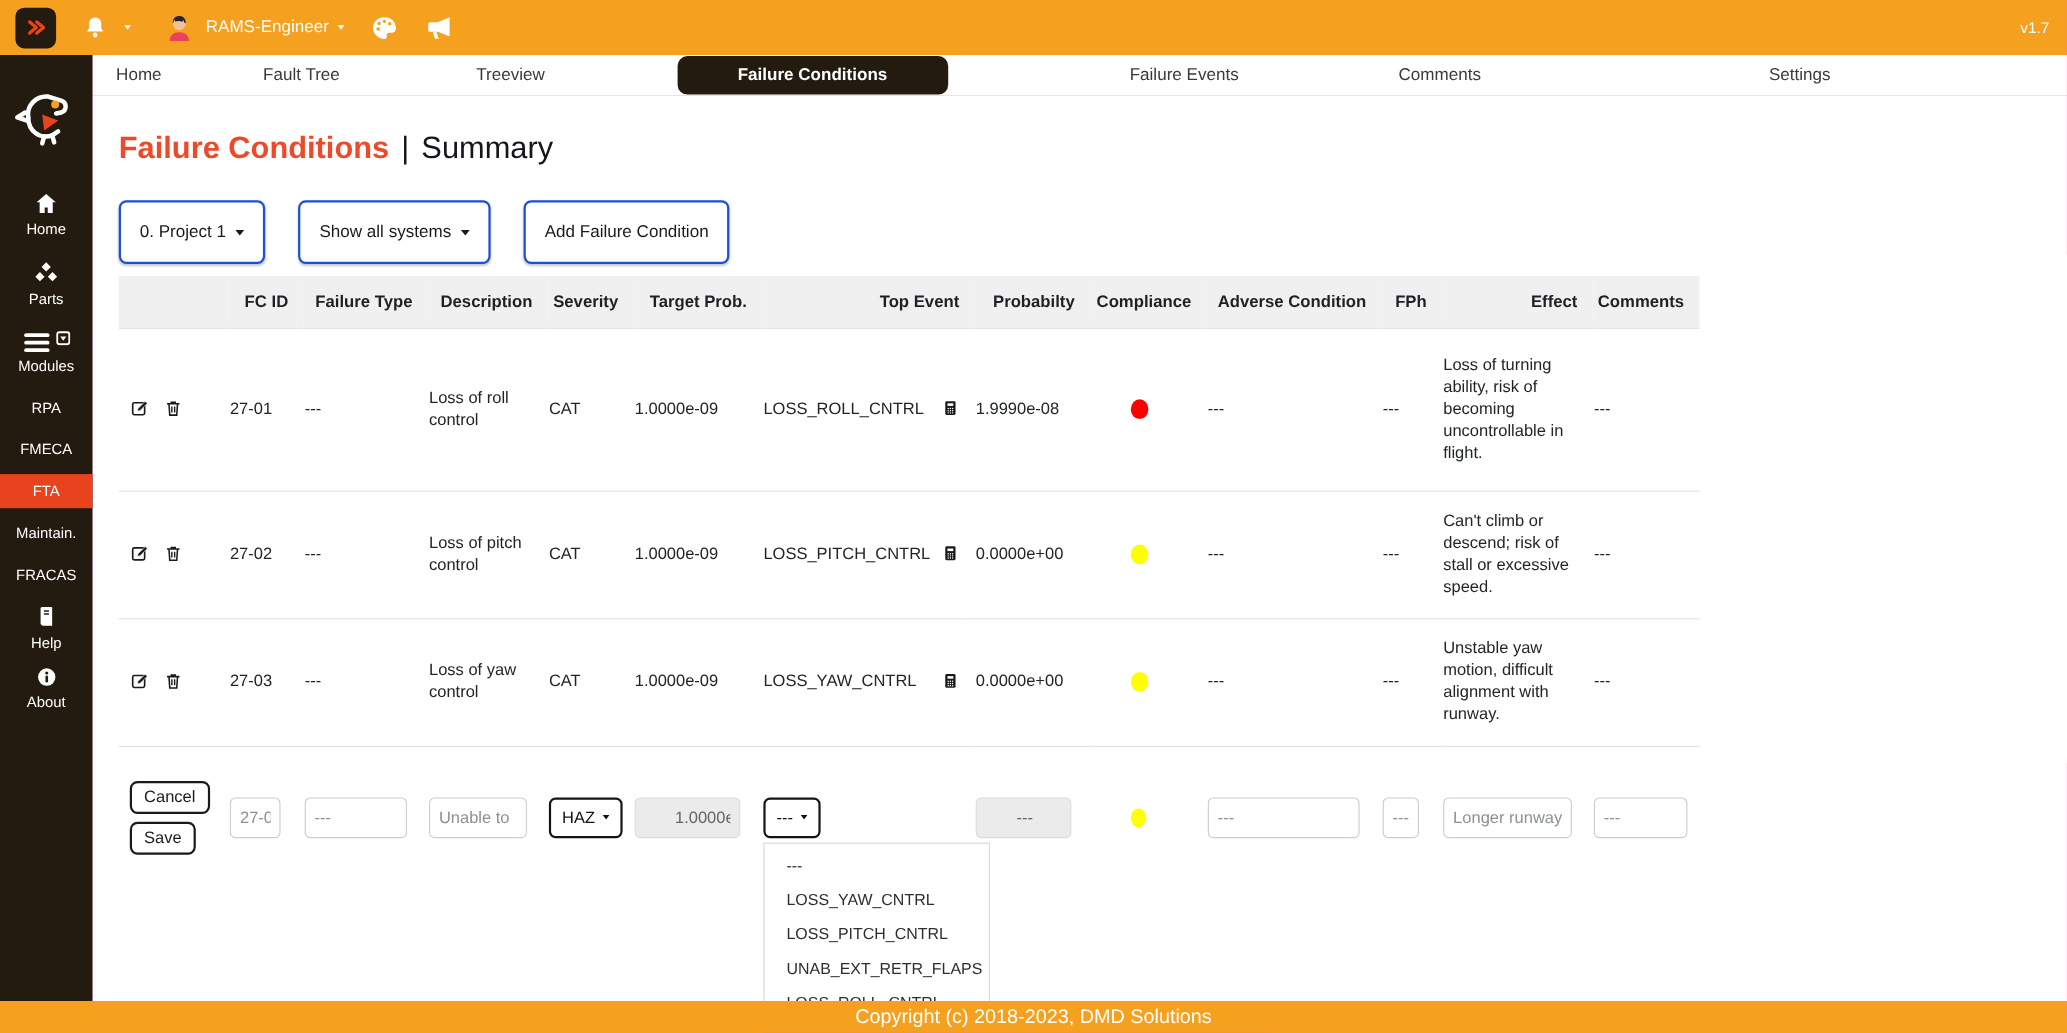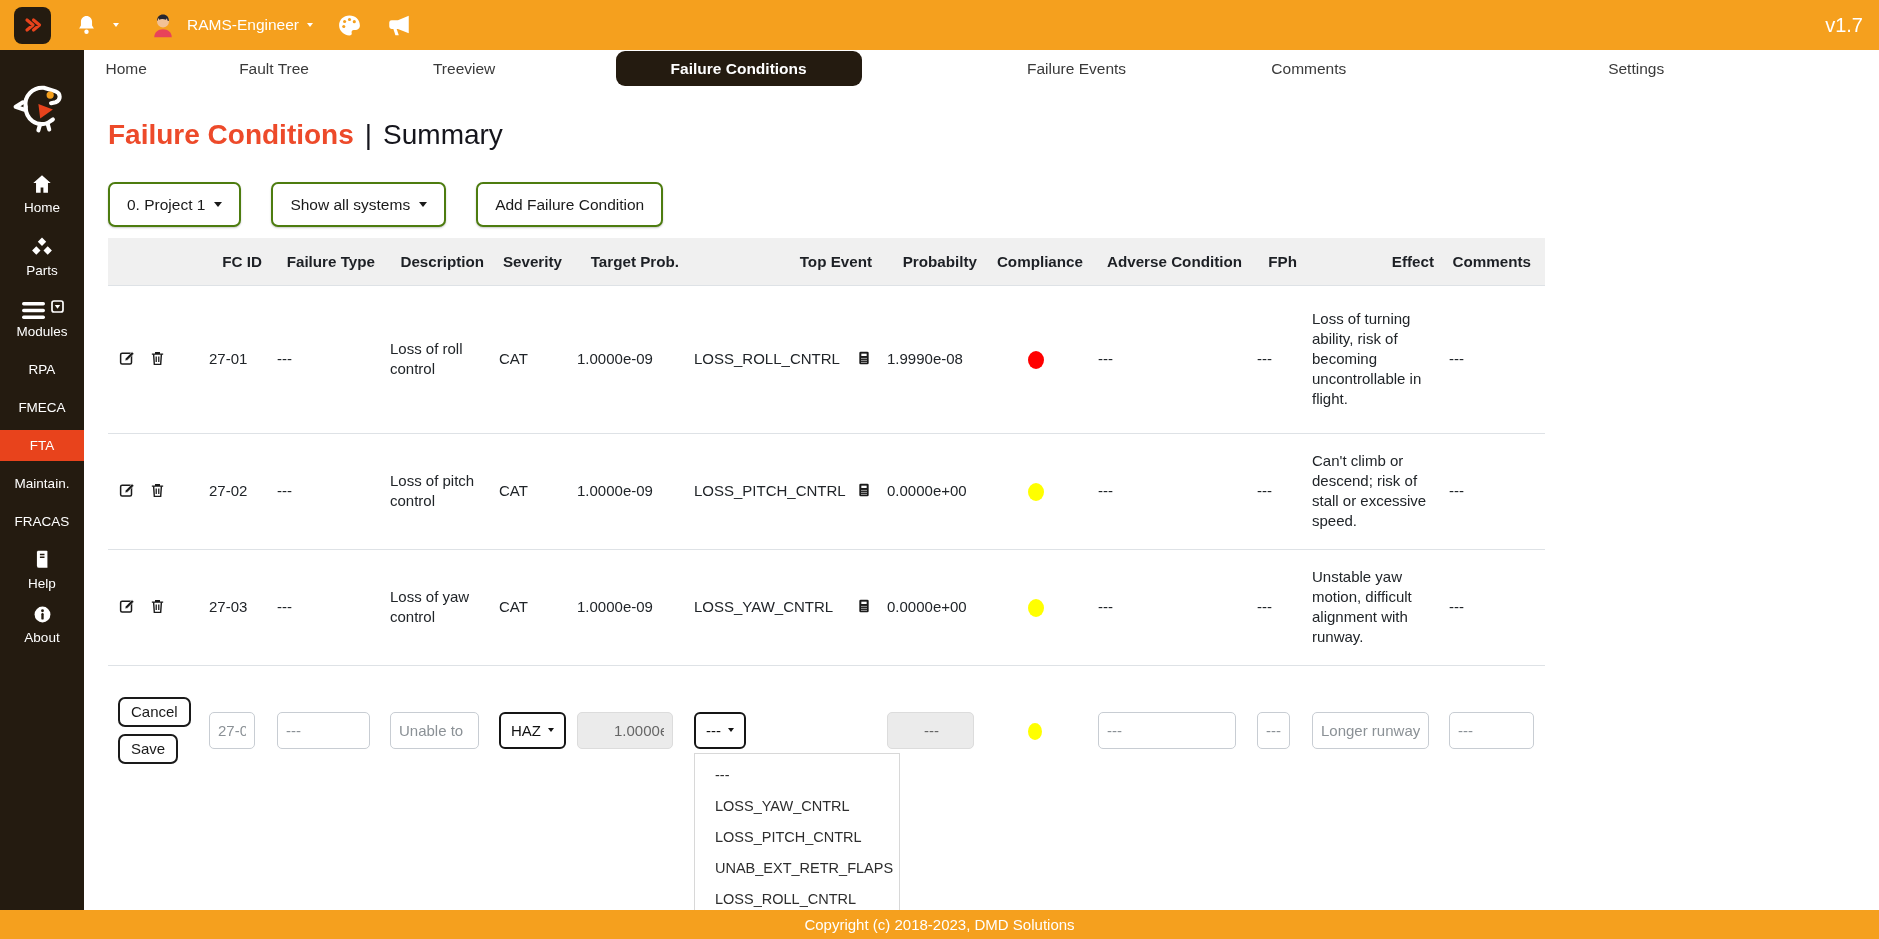--- a/index.html
+++ b/index.html
@@ -16,21 +16,21 @@
   .expand-btn {
     width:37px; height:37px; background:#241B10; border:none; border-radius:8px;
     display:flex; align-items:center; justify-content:center; cursor:pointer;
   }
   .bell-wrap { margin-left:24px; display:flex; align-items:center; gap:7px; cursor:pointer; }
   .avatar { margin-left:30px; width:28px; height:28px; cursor:pointer; }
   .username { margin-left:10px; color:#fff; font-size:15.5px; cursor:pointer; }
   .top-caret { color:#fff; margin-left:8px; }
   .tool-icon { margin-left:24px; cursor:pointer; display:flex; }
   .spacer { flex:1; }
-  .version { color:#fff; font-size:20px; }
+  .version { color:#fff; font-size:14px; }
   .tri { display:inline-block; width:0; height:0;
     border-left:4px solid transparent; border-right:4px solid transparent;
     border-top:5px solid currentColor; }
   .tri.sm { border-left-width:3.5px; border-right-width:3.5px; border-top-width:4.5px; }
   
   .sidebar {
     position:absolute; top:50px; left:0; bottom:29px; width:84px;
     background:#241B10; z-index:30; display:flex; flex-direction:column; align-items:center;
   }
   .logo { margin-top:26px; cursor:pointer; }
@@ -55,21 +55,21 @@
     padding:0 55px; height:35px; line-height:35px; font-weight:700;
   }
   
   .content { position:absolute; top:87px; left:84px; right:0; bottom:29px; background:#fff; }
   h1.page-title { margin:31px 0 0 24px; font-size:28px; line-height:34px; display:flex; gap:11px; align-items:baseline; }
   .title-main { color:#ED4A2A; font-weight:800; }
   .title-sep  { color:#15151c; font-weight:400; }
   .title-sub  { color:#15151c; font-weight:400; }
   .toolbar { margin:30px 0 0 24px; display:flex; gap:30px; }
   .btn-outline {
-    background:#fff; border:2px solid #4d7c0f; border-radius:7px; height:45px;
+    background:#fff; border:2px solid #1d4ed8; border-radius:7px; height:58px;
     padding:0 17px; font-size:15.5px; color:#1a1a1a; cursor:pointer;
     display:inline-flex; align-items:center; gap:9px;
     box-shadow:0 1px 2px rgba(0,0,0,.22); font-family:inherit;
   }
   
   table.fc-table { margin:11px 0 0 24px; width:1437px; border-collapse:collapse; table-layout:fixed; }
   .fc-table th {
     background:#F0F0F0; text-align:right; font-size:15.2px; font-weight:700; color:#1d2025;
     height:47px; padding:0 14px 0 1px; vertical-align:middle;
   }
@@ -104,21 +104,21 @@
   }
   .topevent-cell { position:relative; }
   .dropdown-menu {
     position:absolute; left:1px; top:87px; width:206px; height:158px; overflow:hidden;
     background:#fff; border:1px solid #d8d8d8; z-index:5; padding-top:6px;
   }
   .dropdown-item { padding:5.5px 0 5.5px 20px; font-size:14.5px; color:#2e2e2e; cursor:pointer; white-space:nowrap; }
   
   .footer {
     position:absolute; left:0; right:0; bottom:0; height:29px; background:#F5A01E;
-    display:flex; align-items:center; justify-content:center; color:#fff; font-size:15px; z-index:50;
+    display:flex; align-items:center; justify-content:center; color:#fff; font-size:18px; z-index:50;
   }
 </style>
 </head>
 <body>
 
 <div id="app">
 
   <div class="topbar">
     <button class="expand-btn">
       <span style="display:flex">

